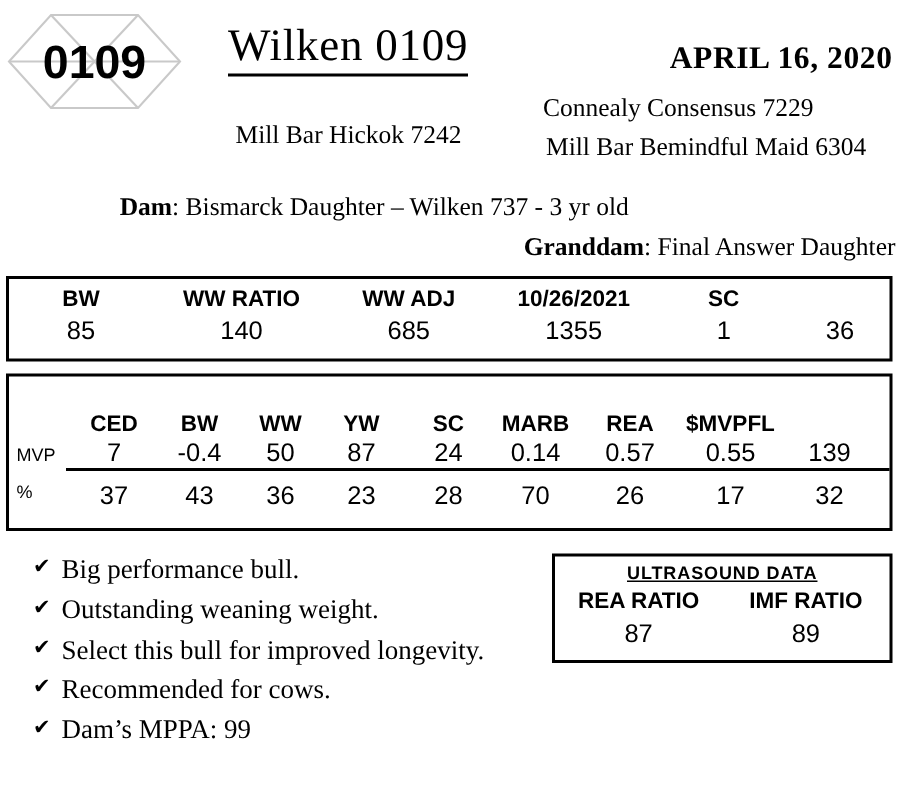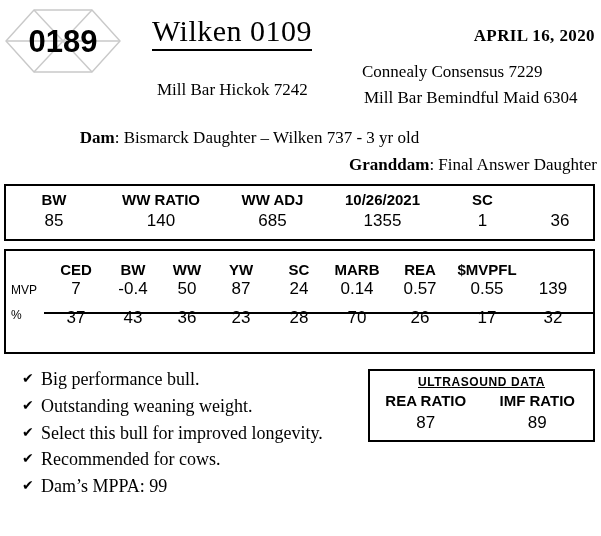--- a/index.html
+++ b/index.html
@@ -55,21 +55,21 @@
     font-size: 30px;
     font-weight: normal;
     letter-spacing: 0.5px;
     border-bottom: 2px solid #000;
     padding-bottom: 1px;
   }
   .sale-date {
     position: absolute;
     right: 6px;
     top: 26px;
-    font-size: 17px;
+    font-size: 21px;
     font-weight: bold;
     letter-spacing: 0.4px;
   }
   .sire {
     position: absolute;
     left: 157px;
     top: 80px;
     font-size: 17px;
   }
   .pat-gs {
@@ -144,21 +144,21 @@
     align-items: center;
   }
   .t2-grid .rowlab {
     font-size: 12px;
     text-align: left;
     padding-left: 5px;
   }
   .t2-grid .hd {
     font-size: 15px;
     font-weight: bold;
-    padding-top: 10px;
+    padding-top: 23px;
   }
   .t2-grid .vl {
     font-size: 17px;
     padding-top: 1px;
     padding-bottom: 3px;
   }
   .t2-divider {
     position: absolute;
     left: 38px;
     top: 61px;
@@ -234,21 +234,21 @@
 
   <div class="header">
 
     <div class="lot-badge">
       <svg width="118" height="66" viewBox="0 0 118 66">
         <polygon points="30,2 88,2 116,33 88,64 30,64 2,33" fill="none" stroke="#c9c9c9" stroke-width="1.4"></polygon>
         <line x1="30" y1="2" x2="88" y2="64" stroke="#c9c9c9" stroke-width="1.4"></line>
         <line x1="88" y1="2" x2="30" y2="64" stroke="#c9c9c9" stroke-width="1.4"></line>
         <line x1="2" y1="33" x2="116" y2="33" stroke="#c9c9c9" stroke-width="1.4"></line>
       </svg>
-      <span class="lot-number">0189</span>
+      <span class="lot-number">0109</span>
     </div>
 
     <div class="bull-name">Wilken 0109</div>
     <div class="sale-date">APRIL  16, 2020</div>
 
     <div class="sire">Mill Bar Hickok 7242</div>
     <div class="pat-gs">Connealy Consensus 7229</div>
     <div class="pat-gd">Mill Bar Bemindful Maid 6304</div>
   </div>
 

